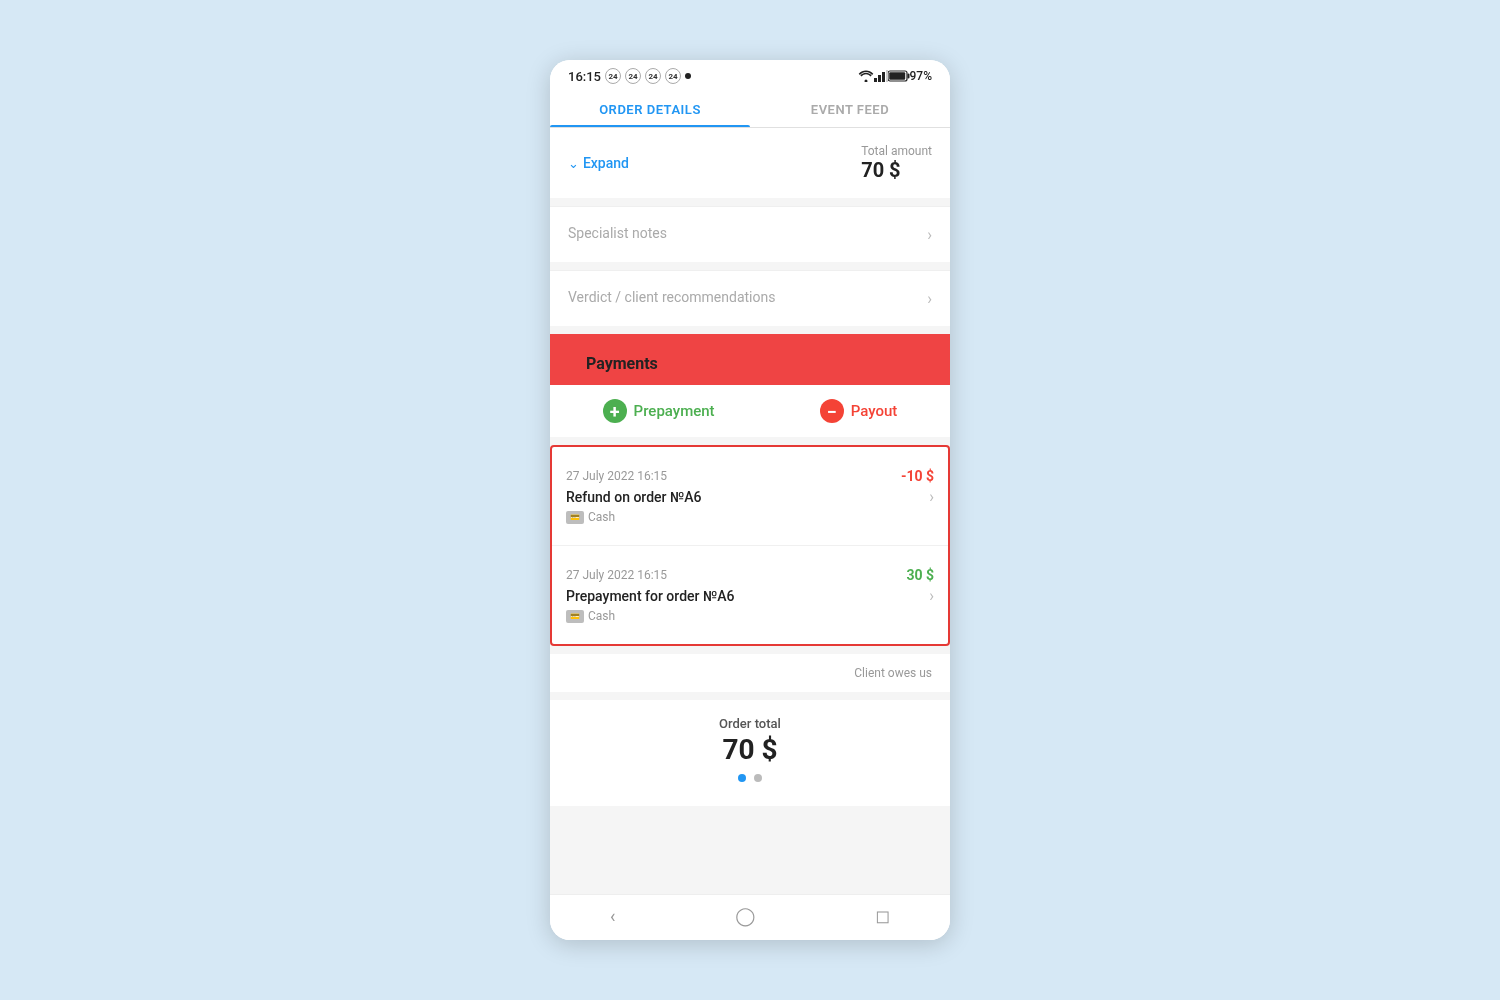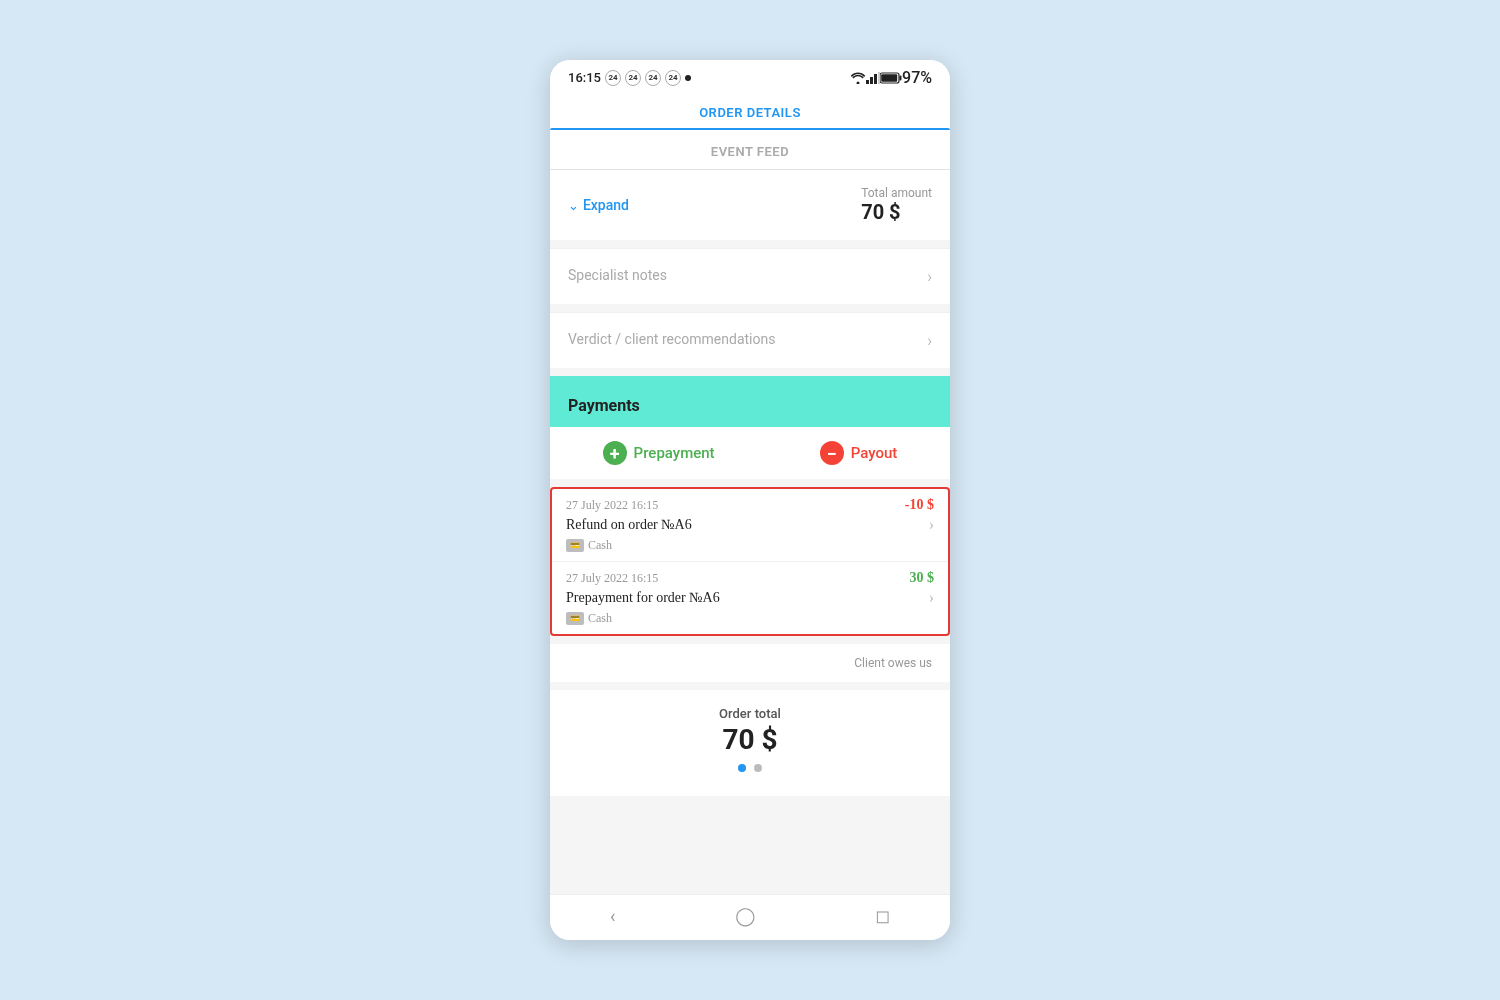--- a/index.html
+++ b/index.html
@@ -54,29 +54,28 @@
     }
     .dot-indicator {
       width: 6px; height: 6px;
       background: #222;
       border-radius: 50%;
       display: inline-block;
     }
     .status-right {
       display: flex;
       align-items: center;
-      font-size: 16px;
+      font-size: 12px;
       font-weight: 500;
     }
     
     .tabs {
       display: flex;
       background: #fff;
       border-bottom: 1px solid #e0e0e0;
-      flex-direction: column;
     }
     .tab {
       flex: 1;
       text-align: center;
       padding: 14px 0 10px;
       font-size: 13px;
       font-weight: 600;
       letter-spacing: 0.5px;
       color: #aaa;
       cursor: pointer;
@@ -150,22 +149,22 @@
     .notes-label {
       font-size: 14px;
       color: #aaa;
     }
     .chevron-right {
       color: #bbb;
       font-size: 16px;
     }
     
     .payments-section {
-      background: #5eead4;
-      padding: 10px 18px 0 18px;
+      background: #ef4444;
+      padding: 10px 18px 0 36px;
     }
     .payments-header {
       font-size: 16px;
       font-weight: bold;
       color: #222;
       padding: 10px 0 12px 0;
     }
     .payments-actions {
       display: flex;
       justify-content: space-around;
@@ -196,23 +195,22 @@
     .circle-green { background: #4caf50; }
     .circle-red { background: #f44336; }
     
     .payments-list-highlighted {
       border: 2px solid #e53935;
       border-radius: 4px;
       background: #fff;
       margin-bottom: 8px;
     }
     .payment-entry {
-      padding: 8px 14px;
+      padding: 21px 14px;
       border-bottom: 1px solid #f0f0f0;
-      font-family: Liberation Serif, serif;
     }
     .payment-entry:last-child {
       border-bottom: none;
     }
     .payment-top-row {
       display: flex;
       justify-content: space-between;
       align-items: center;
       margin-bottom: 3px;
     }

